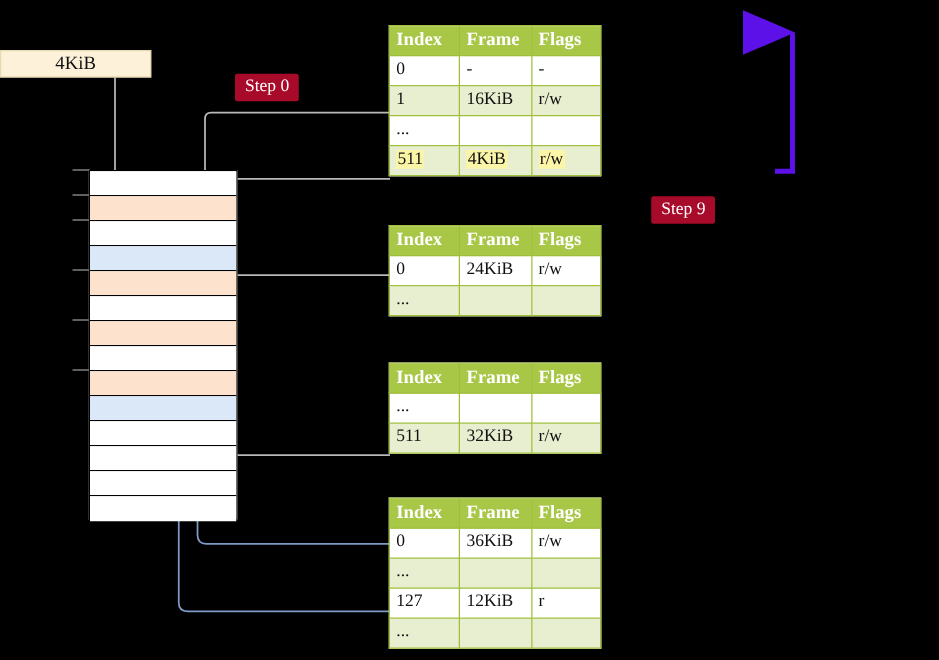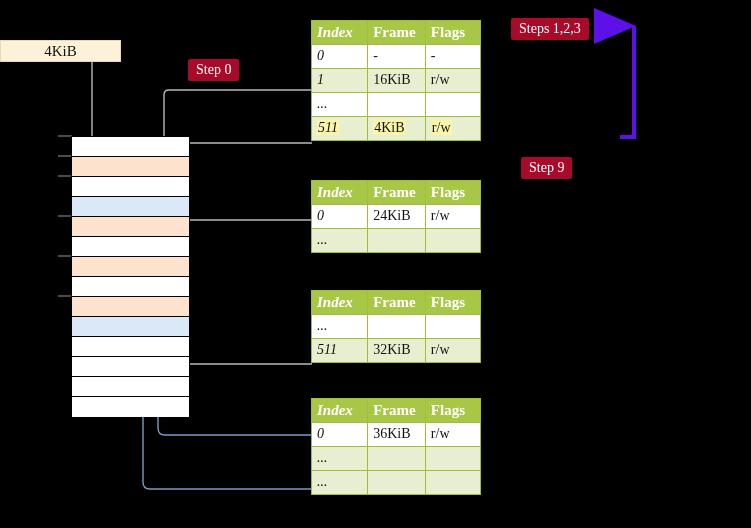--- a/index.html
+++ b/index.html
@@ -50,21 +50,21 @@
     color:#111;font-weight:normal;
     height:24px;
   }
   .ptable th{
     background:#a8c746;color:#ffffff;font-weight:bold;font-size:15px;
     border-color:#9fbf3b;
   }
   .ptable tr.alt td{background:#e8eed0;}
   .ptable tr.plain td{background:#ffffff;}
   .hl{background:#fbf5a8;padding:0 1px;}
-  .col-i{width:57px;font-style:italic;}
+  .col-i{width:57px;}
   .col-f{width:58px;}
   .col-g{width:56px;}
 </style>
 </head>
 <body>
 
 <div class="stage">
 
   <svg class="wires" viewBox="0 0 751 528">
     <defs>
@@ -112,21 +112,20 @@
       <line x1="58" y1="176" x2="72" y2="176"></line>
       <line x1="58" y1="216" x2="72" y2="216"></line>
       <line x1="58" y1="256" x2="72" y2="256"></line>
       <line x1="58" y1="296" x2="72" y2="296"></line>
     </g>
   </svg>
 
   <div class="sizebox" style="left:0px;top:40px;width:121px;height:22px;">4KiB</div>
 
   <div class="badge red" style="left:188px;top:59px;">Step 0</div>
-  <div class="badge red" style="left:511px;top:18px;">Steps 1,2,3</div>
   <div class="badge red" style="left:521px;top:157px;">Step 9</div>
 
   <div class="memgrid" id="memgrid" style="left:71px;top:136px;width:119px;height:280px;">
       <div class="memrow white" style="height: 20px;"></div>
       <div class="memrow peach" style="height: 20px;"></div>
       <div class="memrow white" style="height: 20px;"></div>
       <div class="memrow blue" style="height: 20px;"></div>
       <div class="memrow peach" style="height: 20px;"></div>
       <div class="memrow white" style="height: 20px;"></div>
       <div class="memrow peach" style="height: 20px;"></div>
@@ -227,20 +226,25 @@
         <tr class="plain">
           <td class="col-i">0</td>
           <td class="col-f">36KiB</td>
           <td class="col-g">r/w</td>
         </tr>
         <tr class="alt">
           <td class="col-i">...</td>
           <td class="col-f"></td>
           <td class="col-g"></td>
         </tr>
+        <tr class="plain">
+          <td class="col-i">127</td>
+          <td class="col-f">12KiB</td>
+          <td class="col-g">r</td>
+        </tr>
         <tr class="alt">
           <td class="col-i">...</td>
           <td class="col-f"></td>
           <td class="col-g"></td>
         </tr>
       </tbody>
     </table>
 
 </div>
 

